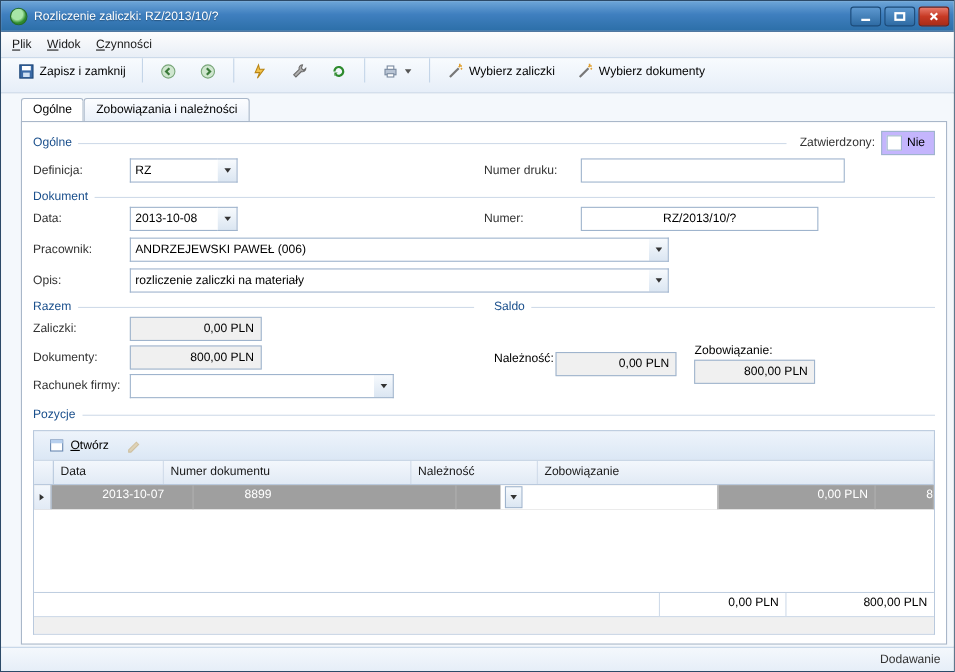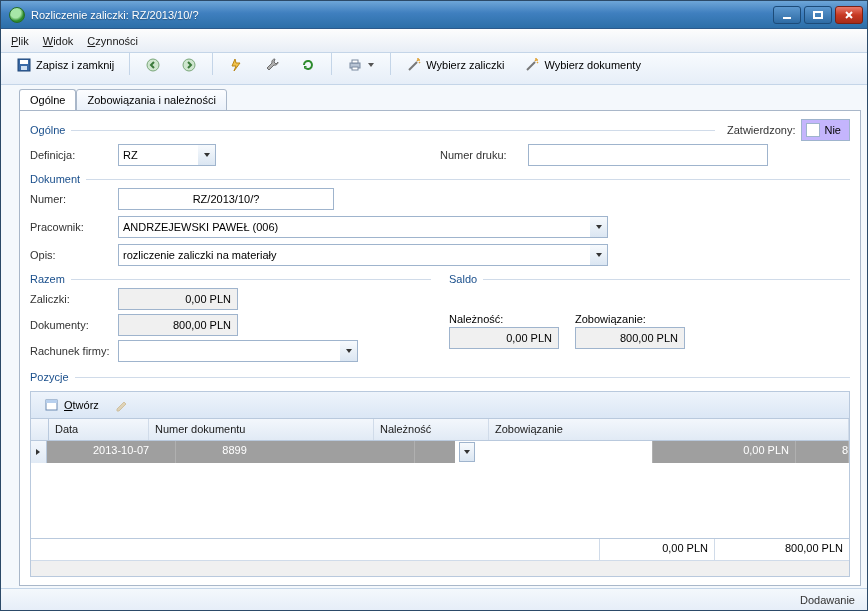--- a/index.html
+++ b/index.html
@@ -223,20 +223,31 @@
           <input type="text" style="width: 240px;" value="">
         </div>
       </div>
 
       <div class="group-head" style="margin-top:4px;">
         <span class="t">Dokument</span>
         <span class="rule"></span>
       </div>
       <div class="group-row">
         <div class="pair">
+          <span class="lbl">Data:</span>
+          <span class="combo-wrap">
+            <input type="text" style="width: 80px;" value="2013-10-08">
+            <span class="combo-btn">
+                <svg viewBox="0 0 8 8">
+                  <path d="M1 2 L4 6 L7 2 Z"></path>
+                </svg>
+              </span>
+          </span>
+        </div>
+        <div class="pair">
           <span class="lbl">Numer:</span>
           <input type="text" style="width: 216px; text-align: center;" value="RZ/2013/10/?">
         </div>
       </div>
       <div class="group-row">
         <span class="lbl">Pracownik:</span>
         <span class="combo-wrap" style="flex:1;max-width:490px;">
           <input type="text" style="flex: 1 1 0%;" value="ANDRZEJEWSKI PAWEŁ (006)">
           <span class="combo-btn">
               <svg viewBox="0 0 8 8">
@@ -283,21 +294,21 @@
             </span>
           </div>
         </div>
         <div>
           <div class="group-head">
               <span class="t">Saldo</span>
               <span class="rule"></span>
             </div>
           <div style="height:26px"></div>
           <div class="group-row" style="gap:16px;">
-            <div style="display:flex;flex-direction:column;gap:2px;">
+            <div style="display:flex;flex-direction:row;gap:2px;">
               <span>Należność:</span>
               <input class="readonly" readonly="" style="width: 110px;" value="0,00 PLN">
             </div>
             <div style="display:flex;flex-direction:column;gap:2px;">
               <span>Zobowiązanie:</span>
               <input class="readonly" readonly="" style="width: 110px;" value="800,00 PLN">
             </div>
           </div>
         </div>
       </div>

